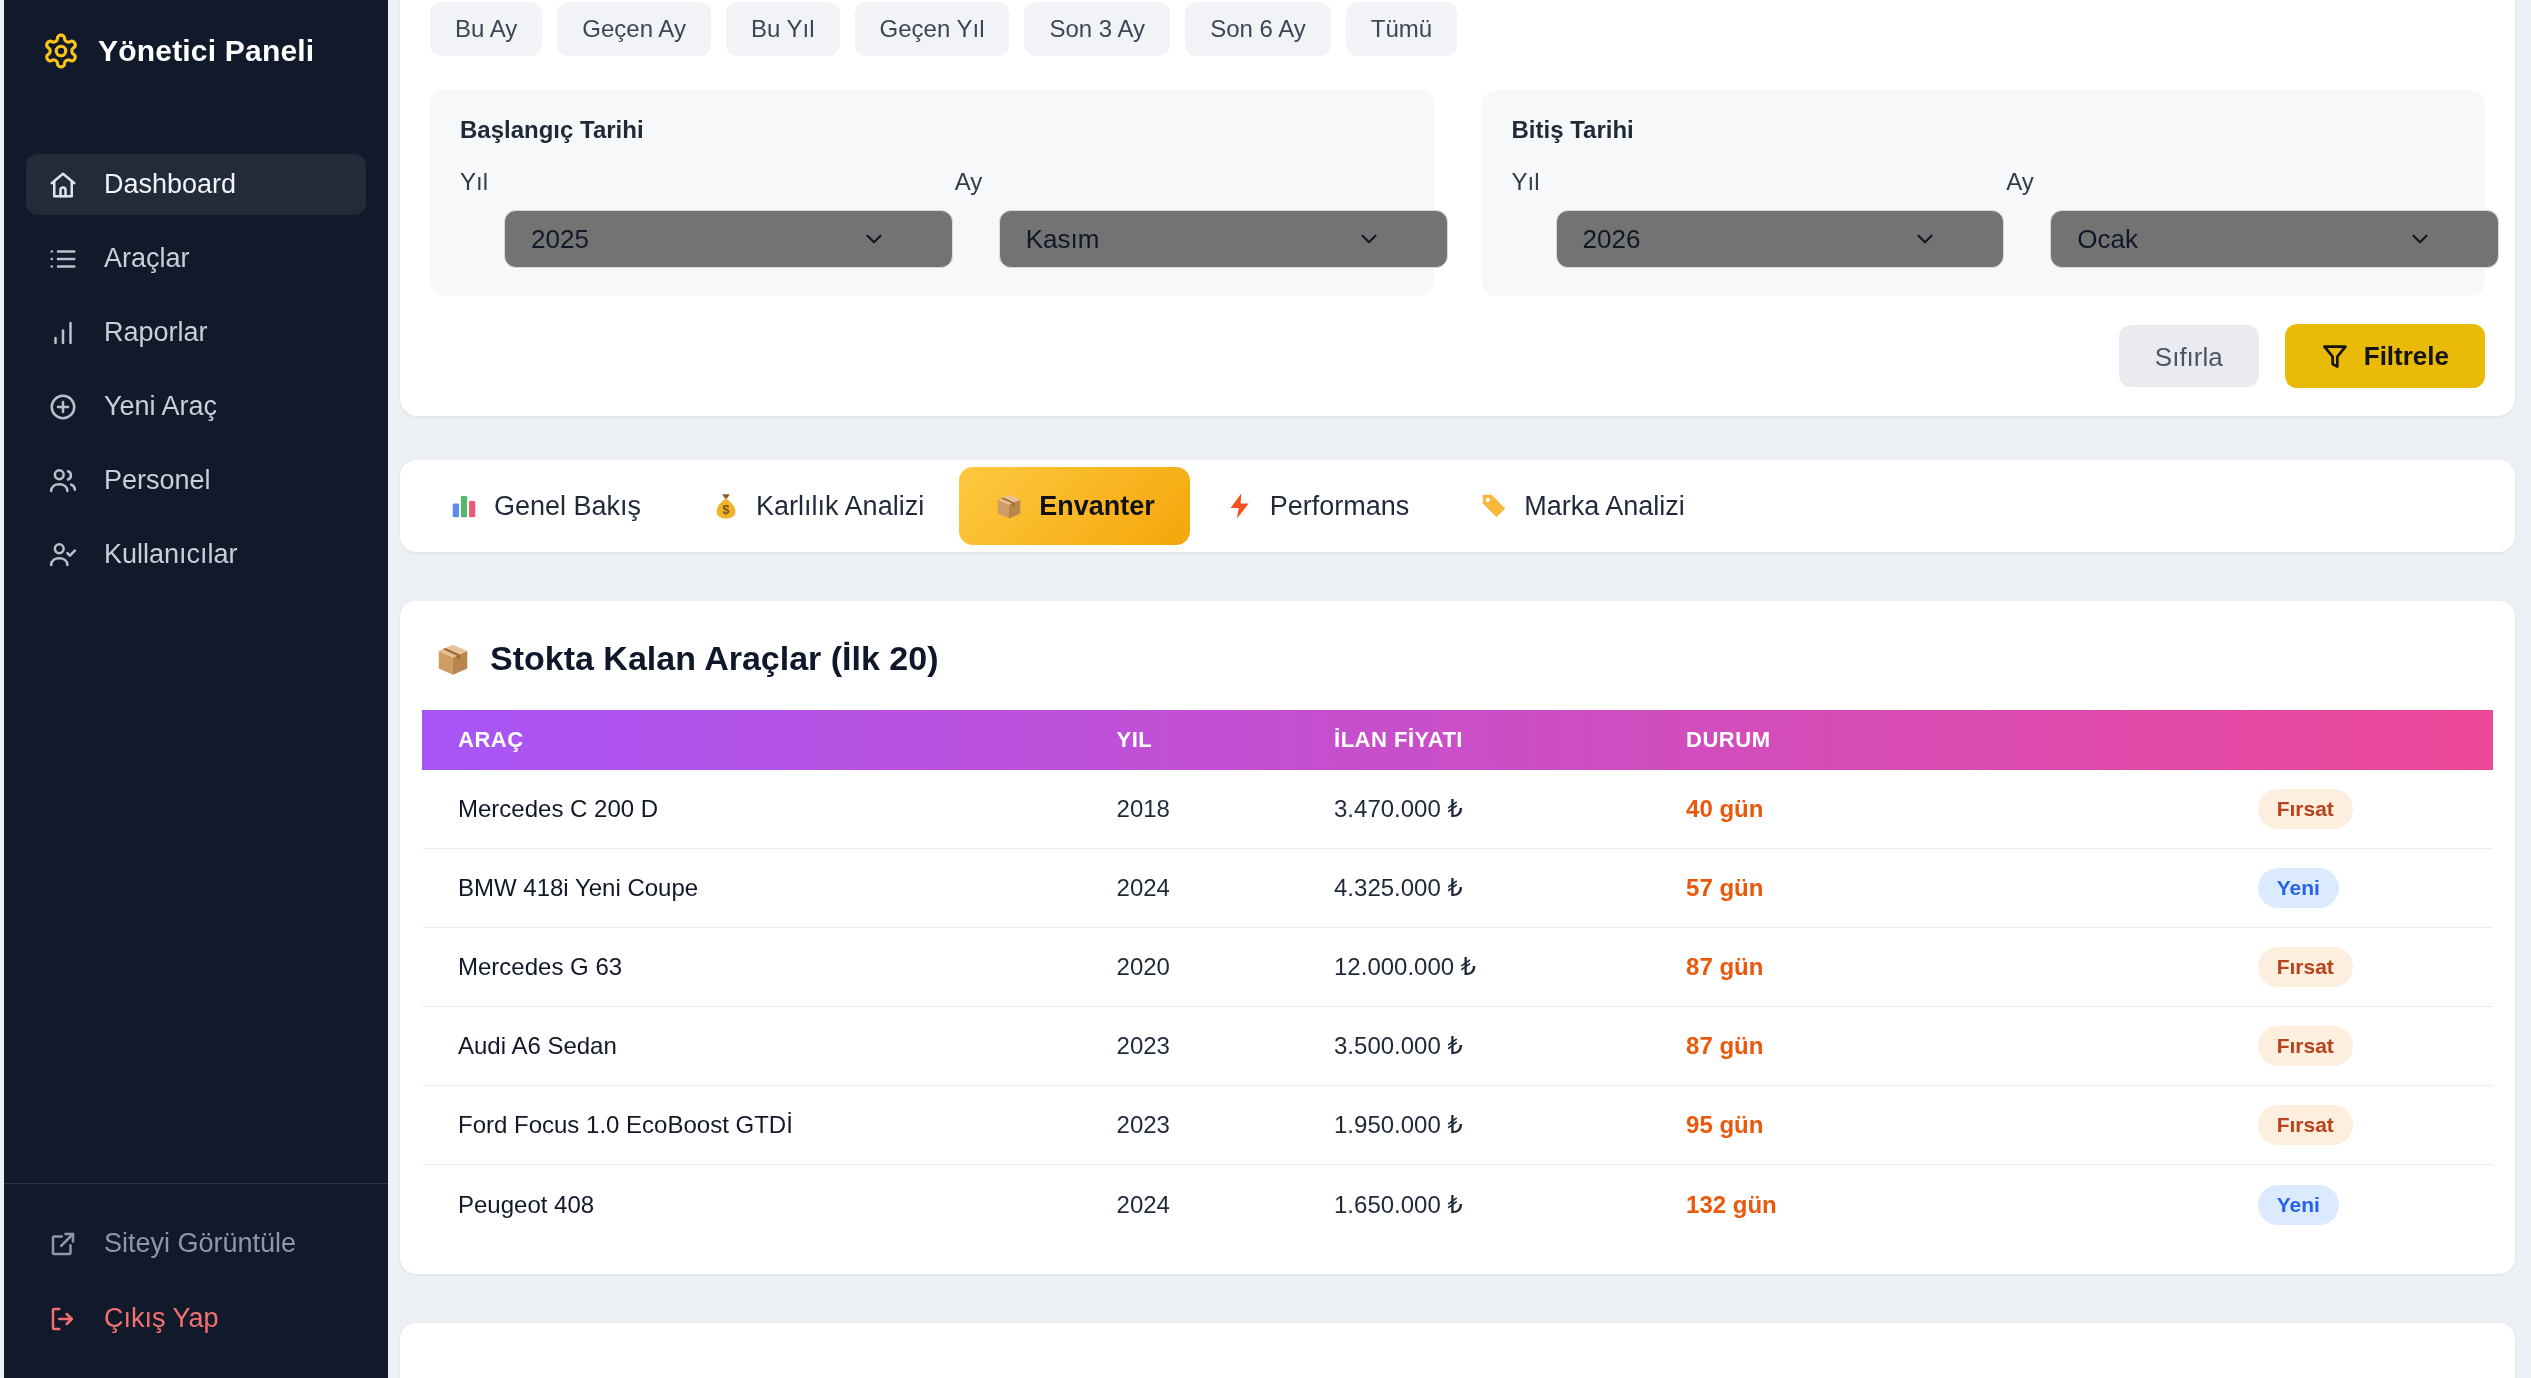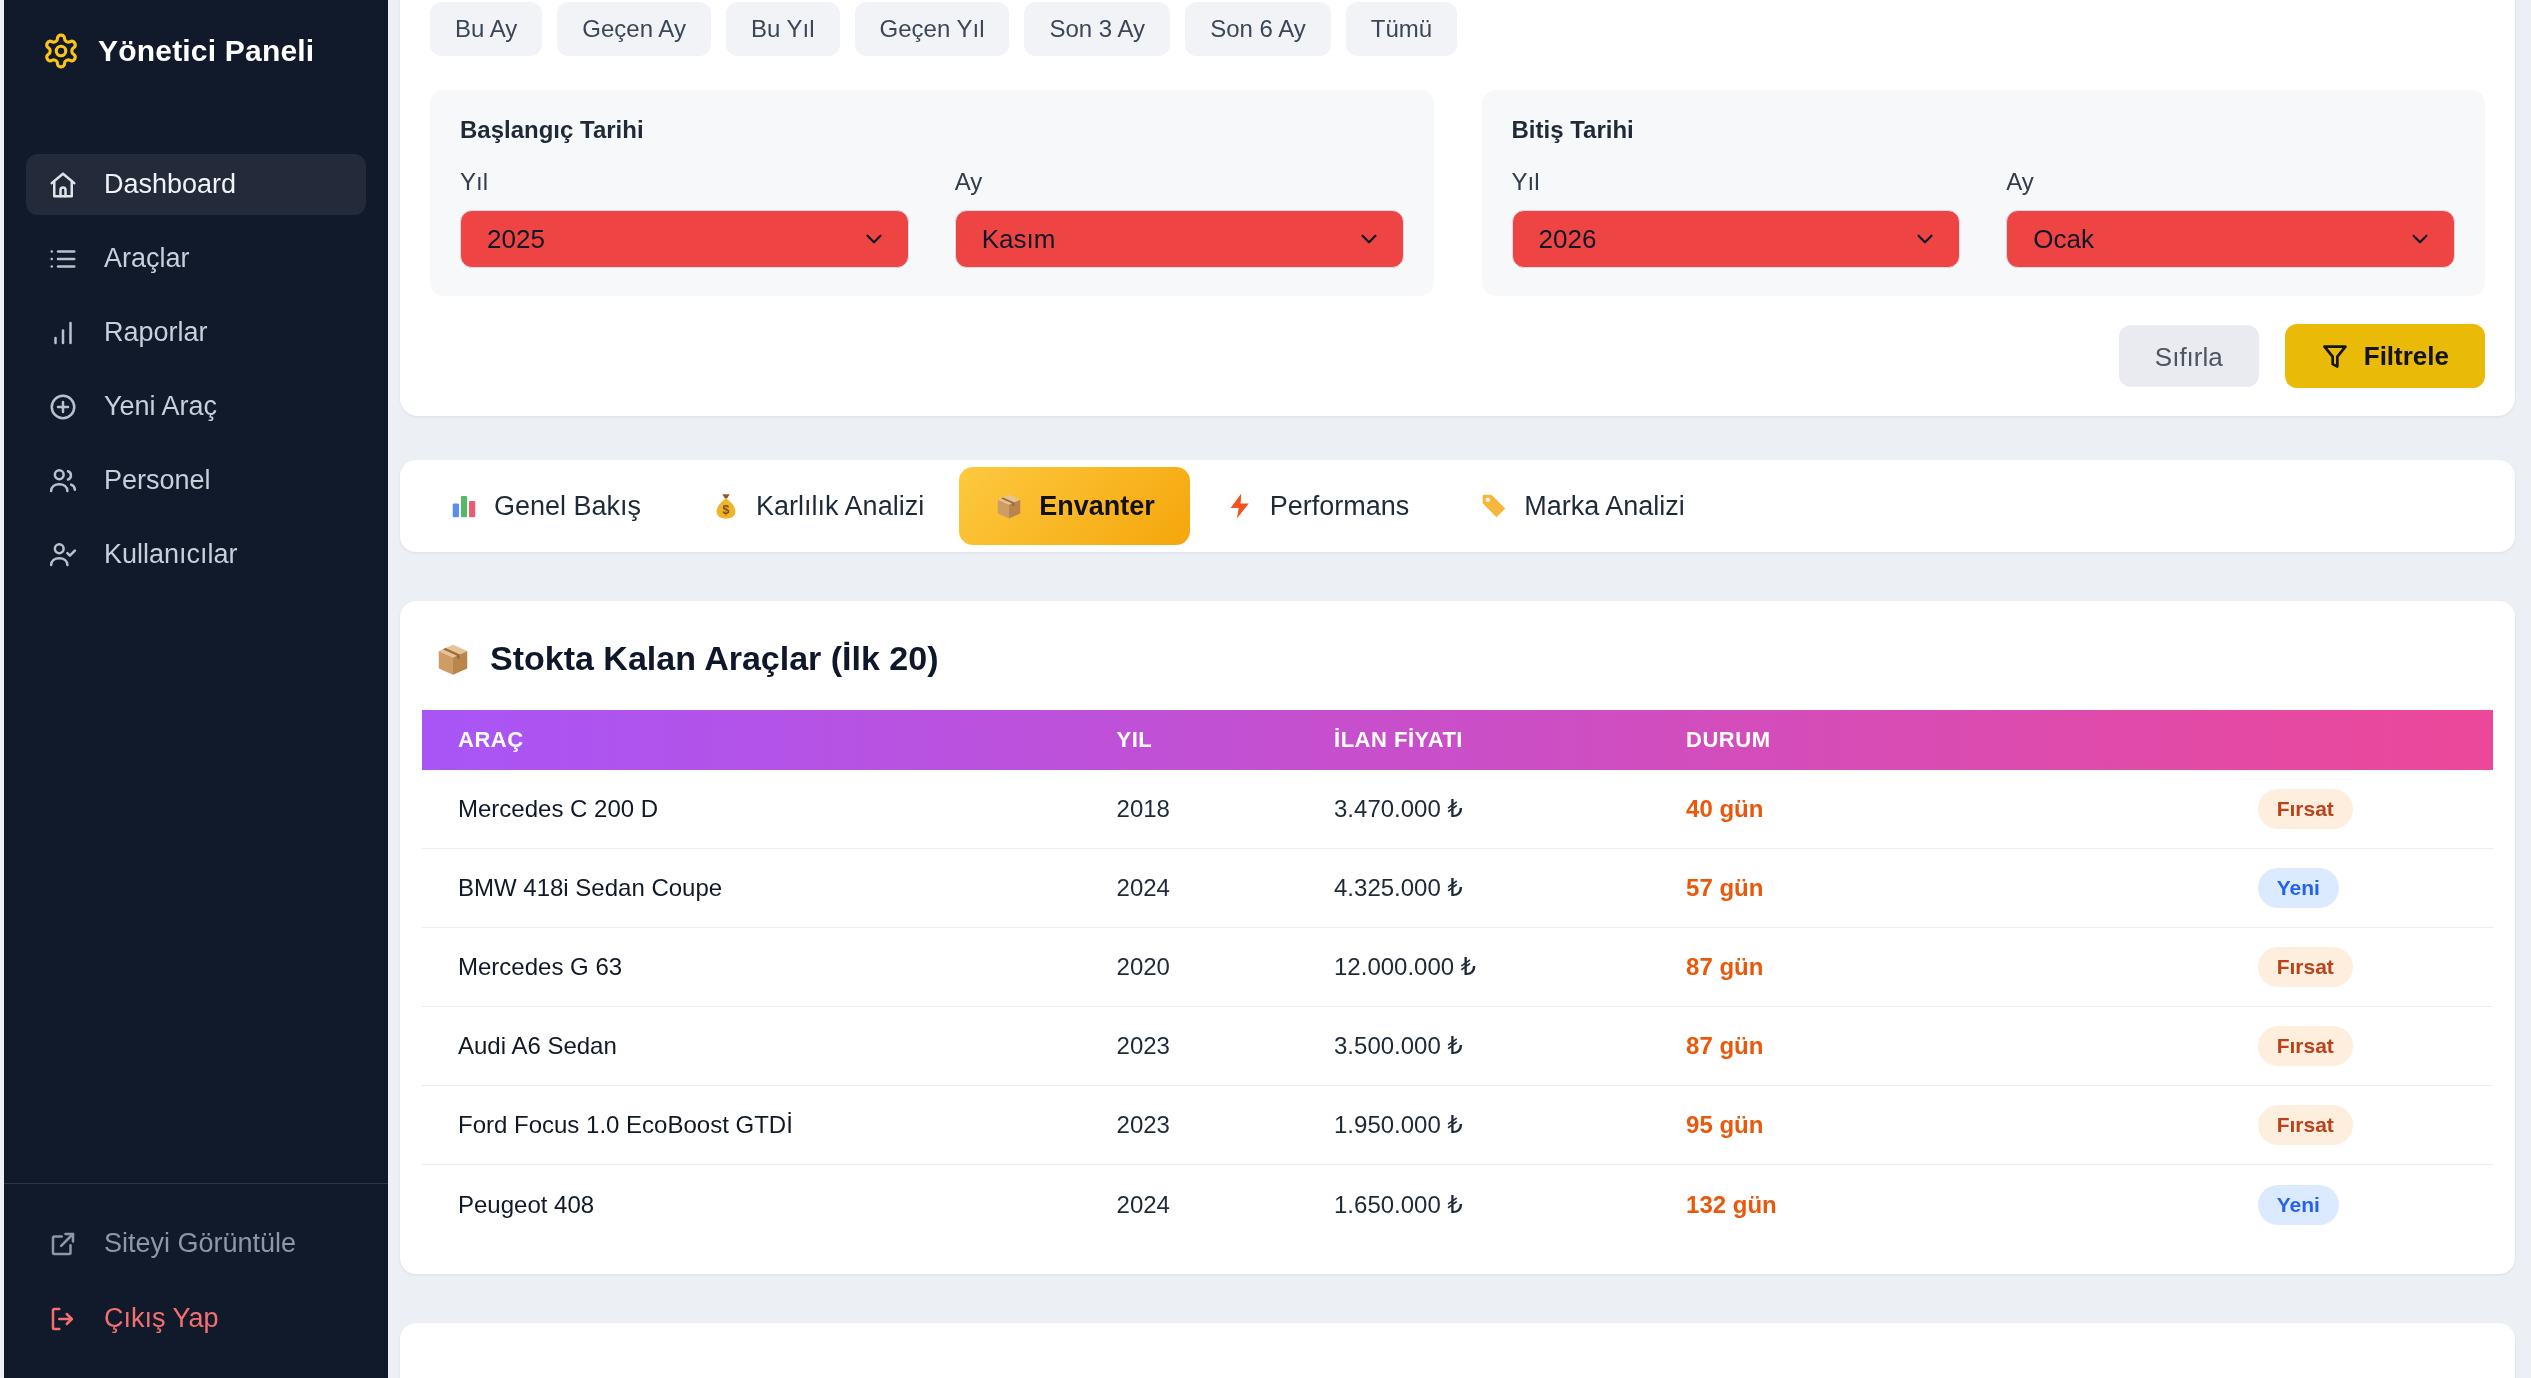--- a/index.html
+++ b/index.html
@@ -29,21 +29,21 @@
   .filter-card { margin-top: -16px; padding: 18px 30px 28px; }
   .chips { display: flex; gap: 15px; }
   .chip { background: #f1f3f7; color: #3d4656; font-size: 24px; padding: 13px 25px; border-radius: 12px; border: none; font-family: inherit; cursor: pointer; white-space: nowrap; }
 
   .date-panels { display: grid; grid-template-columns: 1fr 1fr; gap: 48px; margin-top: 34px; }
   .panel { background: #f7f8fa; border-radius: 14px; padding: 26px 30px 28px; }
   .panel-title { font-size: 24px; font-weight: 700; color: #1f2937; }
   .panel-fields { display: grid; grid-template-columns: 1fr 1fr; gap: 46px; margin-top: 24px; }
   .field-label { font-size: 24px; color: #333c4b; margin-bottom: 14px; }
   .select-wrap { position: relative; }
-  select { width: 100%; height: 58px; border: 1px solid #d6dbe3; border-radius: 12px; background: #ef4444; font-size: 26px; color: #101828; padding: 0 64px 0 26px; appearance: none; -webkit-appearance: none; font-family: inherit; }
+  select { width: 100%; height: 58px; border: 1px solid #d6dbe3; border-radius: 12px; background: #737373; font-size: 26px; color: #101828; padding: 0 64px 0 26px; appearance: none; -webkit-appearance: none; font-family: inherit; margin-left: 44px; }
   .chev { position: absolute; right: 22px; top: 50%; transform: translateY(-50%); width: 26px; height: 26px; color: #101828; pointer-events: none; }
 
   .actions { display: flex; justify-content: flex-end; align-items: center; gap: 26px; margin-top: 28px; }
   .btn-reset { background: #e9ebf0; color: #4d5562; font-size: 26px; height: 62px; padding: 17px 36px; border: none; border-radius: 12px; font-family: inherit; cursor: pointer; }
   .btn-apply { background: #eaba09; color: #141414; font-size: 26px; font-weight: 700; height: 64px; padding: 0 36px; border: none; border-radius: 12px; display: flex; align-items: center; gap: 15px; font-family: inherit; cursor: pointer; }
   .funnel-icon { width: 28px; height: 28px; color: #141414; }
 
   .tabs-card { margin-top: 44px; height: 92px; border-radius: 16px; display: flex; align-items: center; padding: 0 14px; }
   .tab { display: flex; align-items: center; gap: 15px; font-size: 27px; color: #1f2937; padding: 0 35px; height: 78px; border-radius: 14px; cursor: pointer; white-space: nowrap; }
   .tab.active { background: linear-gradient(135deg, #fdc940 0%, #f5a60b 100%); font-weight: 700; color: #111111; }
@@ -342,21 +342,21 @@
         <div>
 
         <div class="t-row">
               <div class="td name">Mercedes C 200 D</div>
               <div class="td year">2018</div>
               <div class="td price">3.470.000 ₺</div>
               <div class="td"><span class="days-text">40 gün</span></div>
               <div class="td"><span class="badge v-opportunity">Fırsat</span></div>
             </div>
             <div class="t-row">
-              <div class="td name">BMW 418i Sedan Coupe</div>
+              <div class="td name">BMW 418i Yeni Coupe</div>
               <div class="td year">2024</div>
               <div class="td price">4.325.000 ₺</div>
               <div class="td"><span class="days-text">57 gün</span></div>
               <div class="td"><span class="badge v-new">Yeni</span></div>
             </div>
             <div class="t-row">
               <div class="td name">Mercedes G 63</div>
               <div class="td year">2020</div>
               <div class="td price">12.000.000 ₺</div>
               <div class="td"><span class="days-text">87 gün</span></div>

